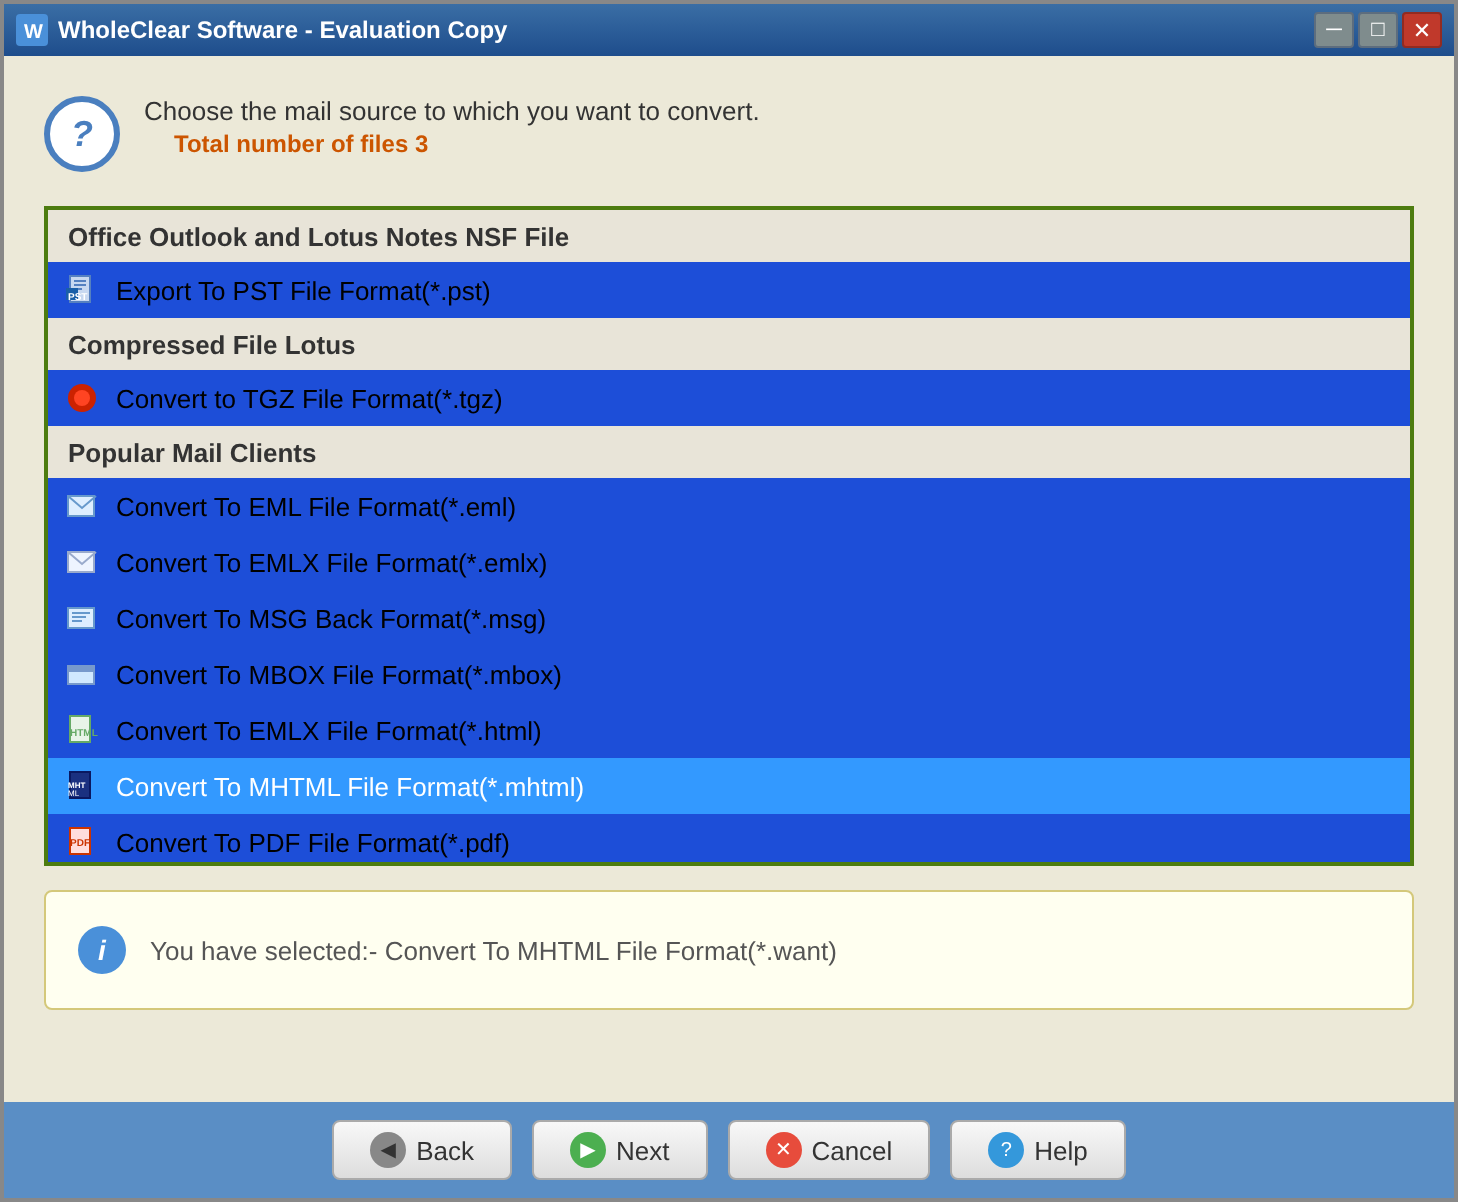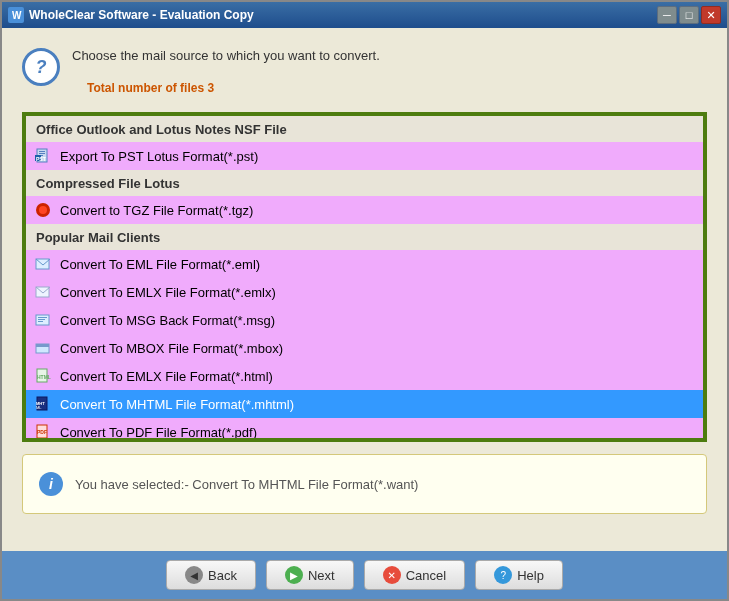--- a/index.html
+++ b/index.html
@@ -106,39 +106,39 @@
     .info-icon-circle span {
       color: #4a7fbf;
       font-size: 18px;
       font-weight: bold;
       font-style: italic;
     }
 
     .header-text {
       display: flex;
       flex-direction: column;
-      gap: 18px;
+      gap: 2px;
     }
 
     .header-title {
       font-size: 13px;
       color: #333;
     }
 
     .header-subtitle {
       color: #cc5500;
       font-size: 12px;
       font-weight: bold;
       margin-left: 15px;
     }
 
     .list-container {
       flex: 1;
-      background: #f0abfc;
-      border: 4px solid #4d7c0f;
+      background: #1d4ed8;
+      border: 2px solid #4d7c0f;
       overflow-y: auto;
       max-height: 330px;
     }
 
     .list-item {
       display: flex;
       align-items: center;
       padding: 5px 8px;
       cursor: pointer;
       user-select: none;
@@ -292,21 +292,21 @@
         <div class="item-icon">
           <svg width="16" height="16" viewBox="0 0 16 16">
             <rect x="2" y="1" width="10" height="13" fill="#c8d8f0" stroke="#5580c0" stroke-width="1"></rect>
             <rect x="4" y="3" width="6" height="1" fill="#5580c0"></rect>
             <rect x="4" y="5" width="6" height="1" fill="#5580c0"></rect>
             <rect x="4" y="7" width="4" height="1" fill="#5580c0"></rect>
             <rect x="0" y="7" width="6" height="6" fill="#1a5fa8"></rect>
             <text x="1" y="13" fill="white" font-size="5" font-weight="bold">PST</text>
           </svg>
         </div>
-        <span>Export To PST Lotus Format(*.pst)</span>
+        <span>Export To PST File Format(*.pst)</span>
       </div>
 
       <div class="list-item category">
         <span>Compressed File Lotus</span>
       </div>
 
       <div class="list-item">
         <div class="item-icon">
           <svg width="16" height="16" viewBox="0 0 16 16">
             <circle cx="8" cy="8" r="7" fill="#cc2200"></circle>

